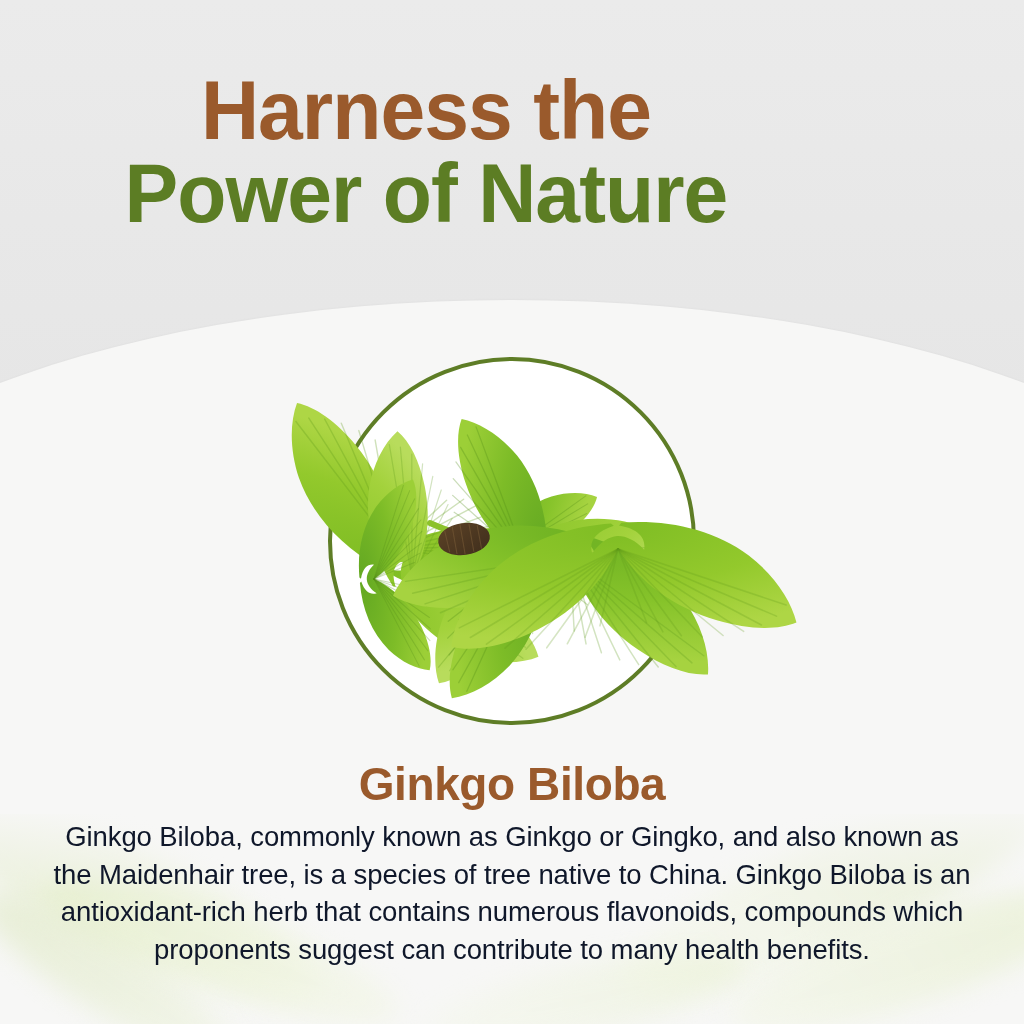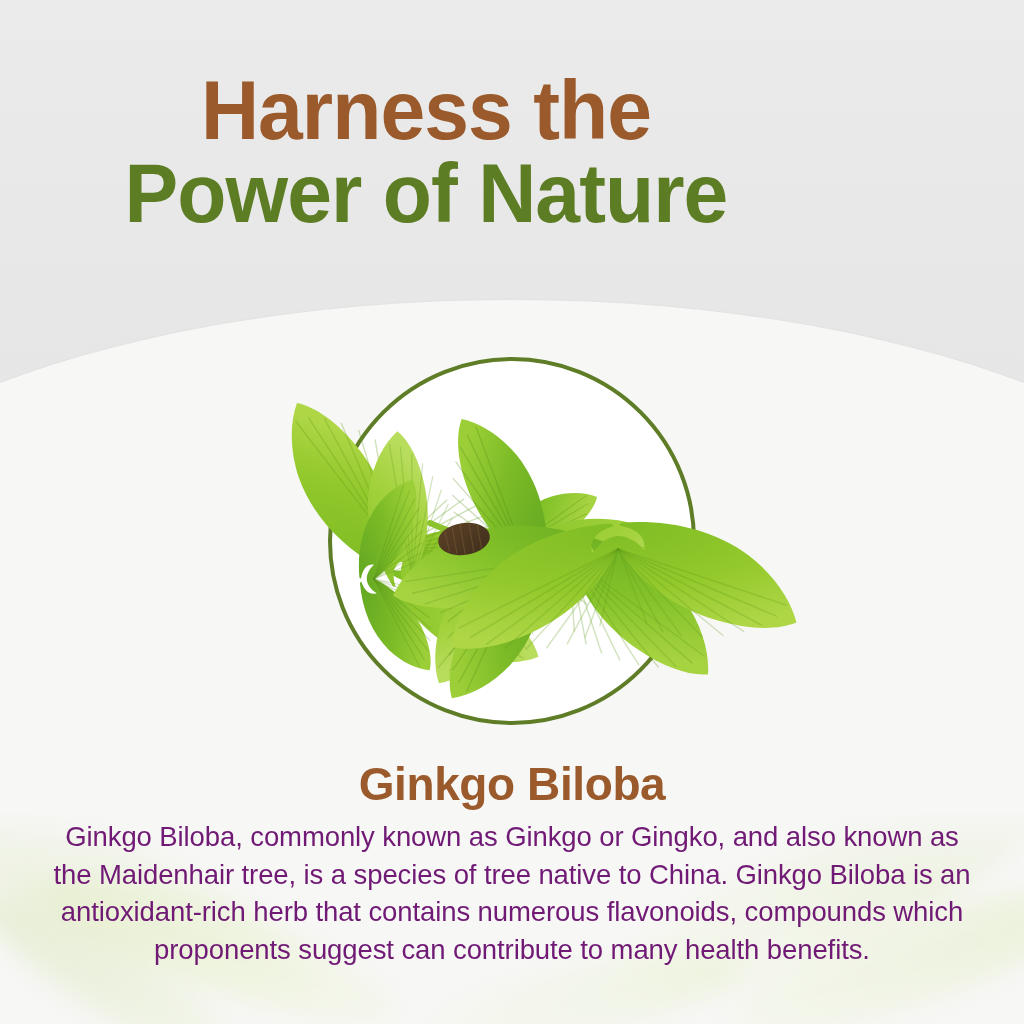--- a/index.html
+++ b/index.html
@@ -95,21 +95,21 @@
 
   
   .product-title{
     position:absolute;left:0;top:757px;width:1024px;text-align:center;
     color:#9a5a2c;font-weight:700;font-size:46px;letter-spacing:-0.4px;
   }
 
   
   .desc{
     position:absolute;left:52px;top:818px;width:920px;text-align:center;
-    color:#701a75;font-size:27.5px;line-height:1.37;font-weight:500;
+    color:#0f172a;font-size:27.5px;line-height:1.37;font-weight:500;
     letter-spacing:-0.1px;
   }
 </style>
 </head>
 <body>
 
 <div id="poster">
 
   <div class="top-band"></div>
   <div class="white-dome"></div>

